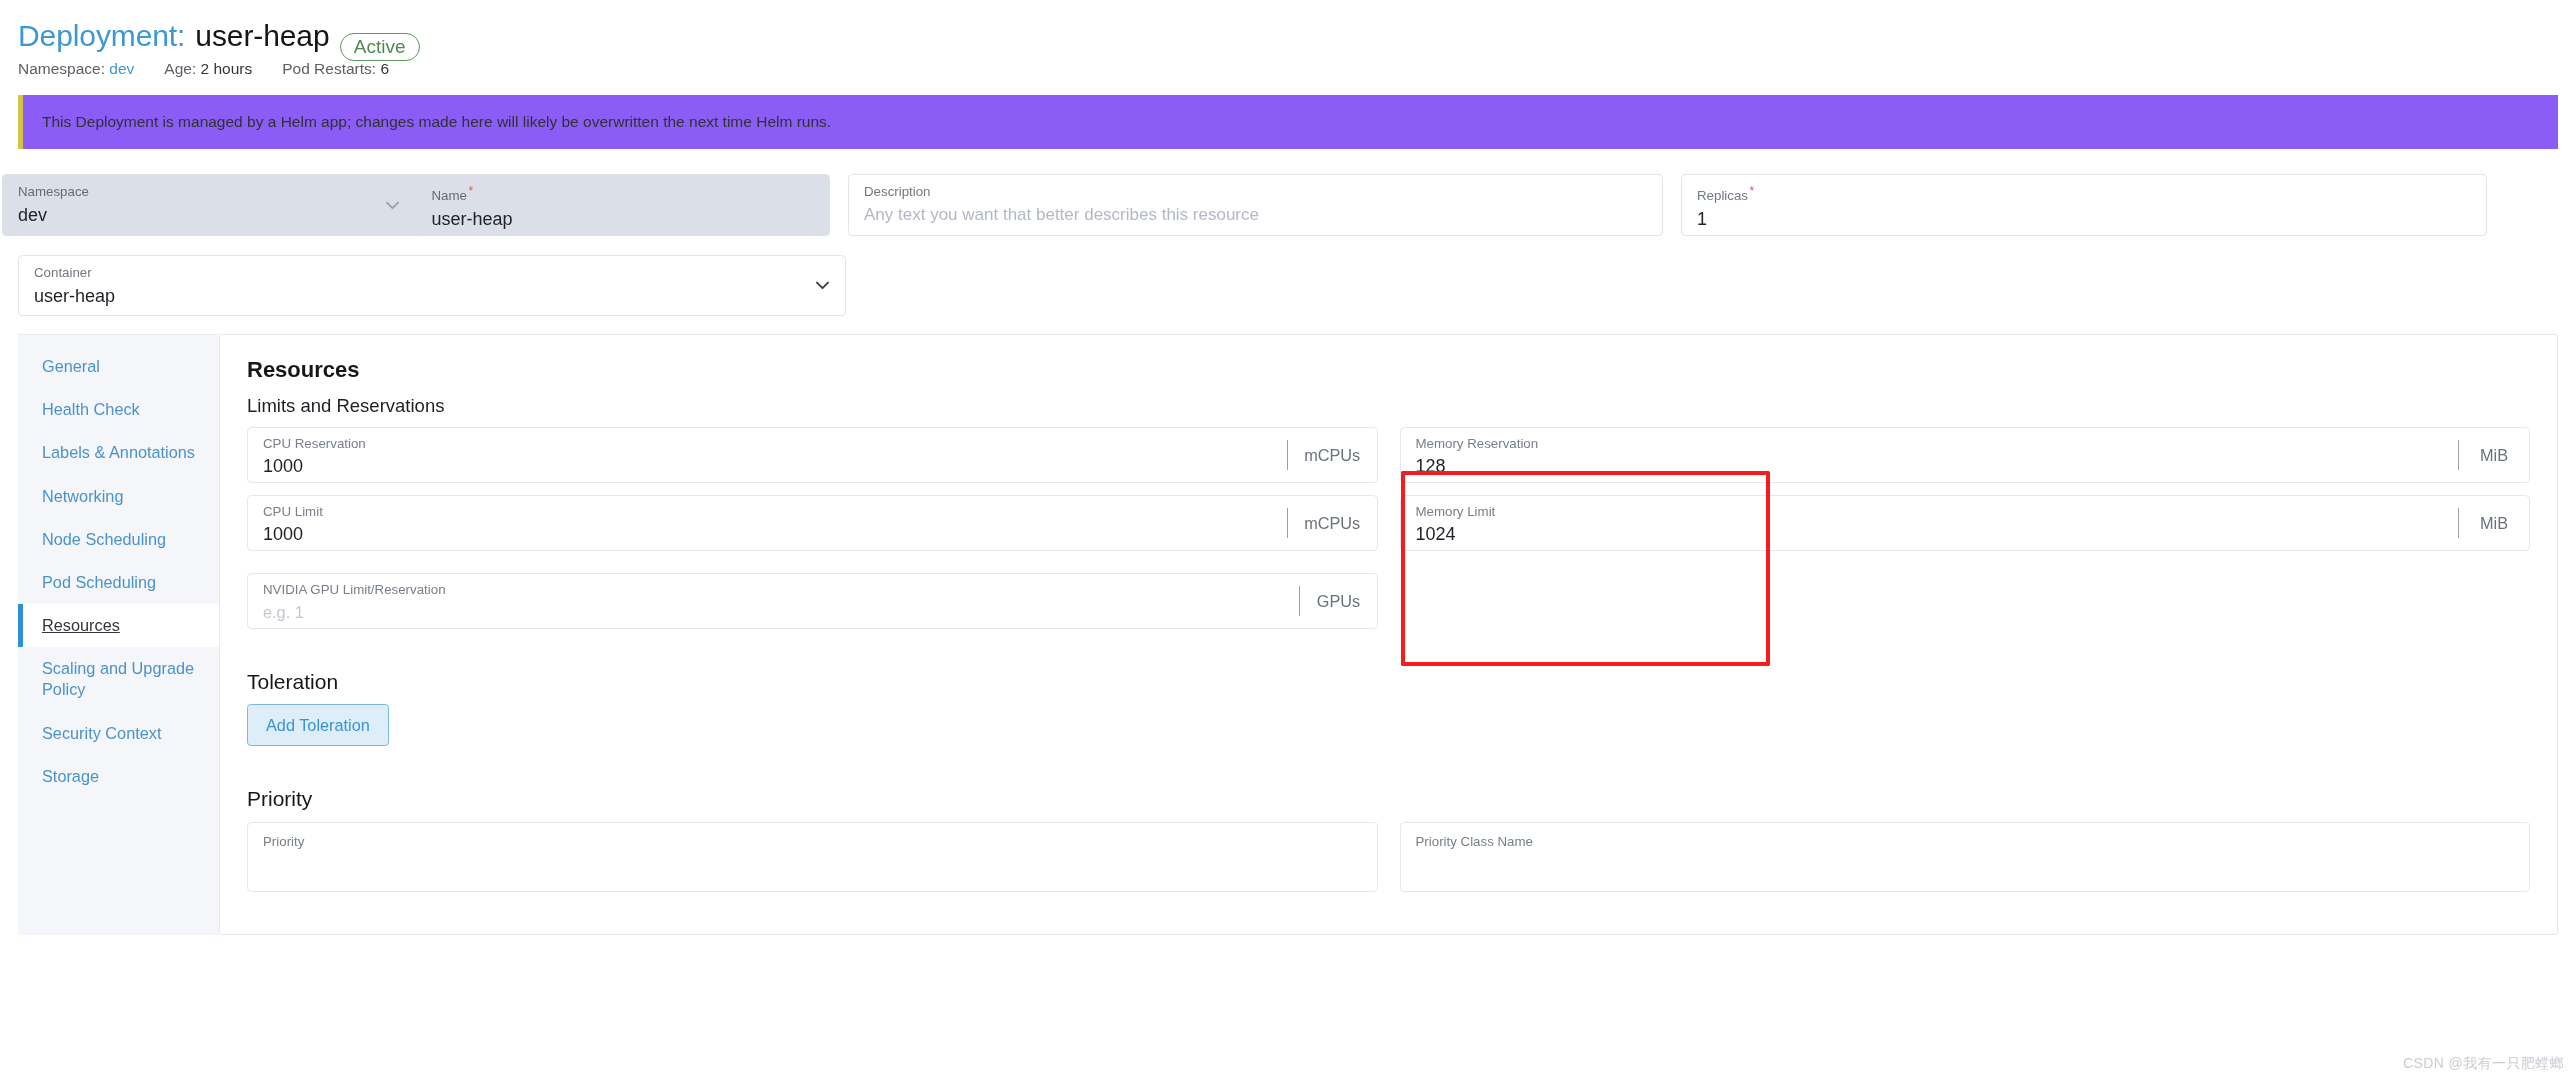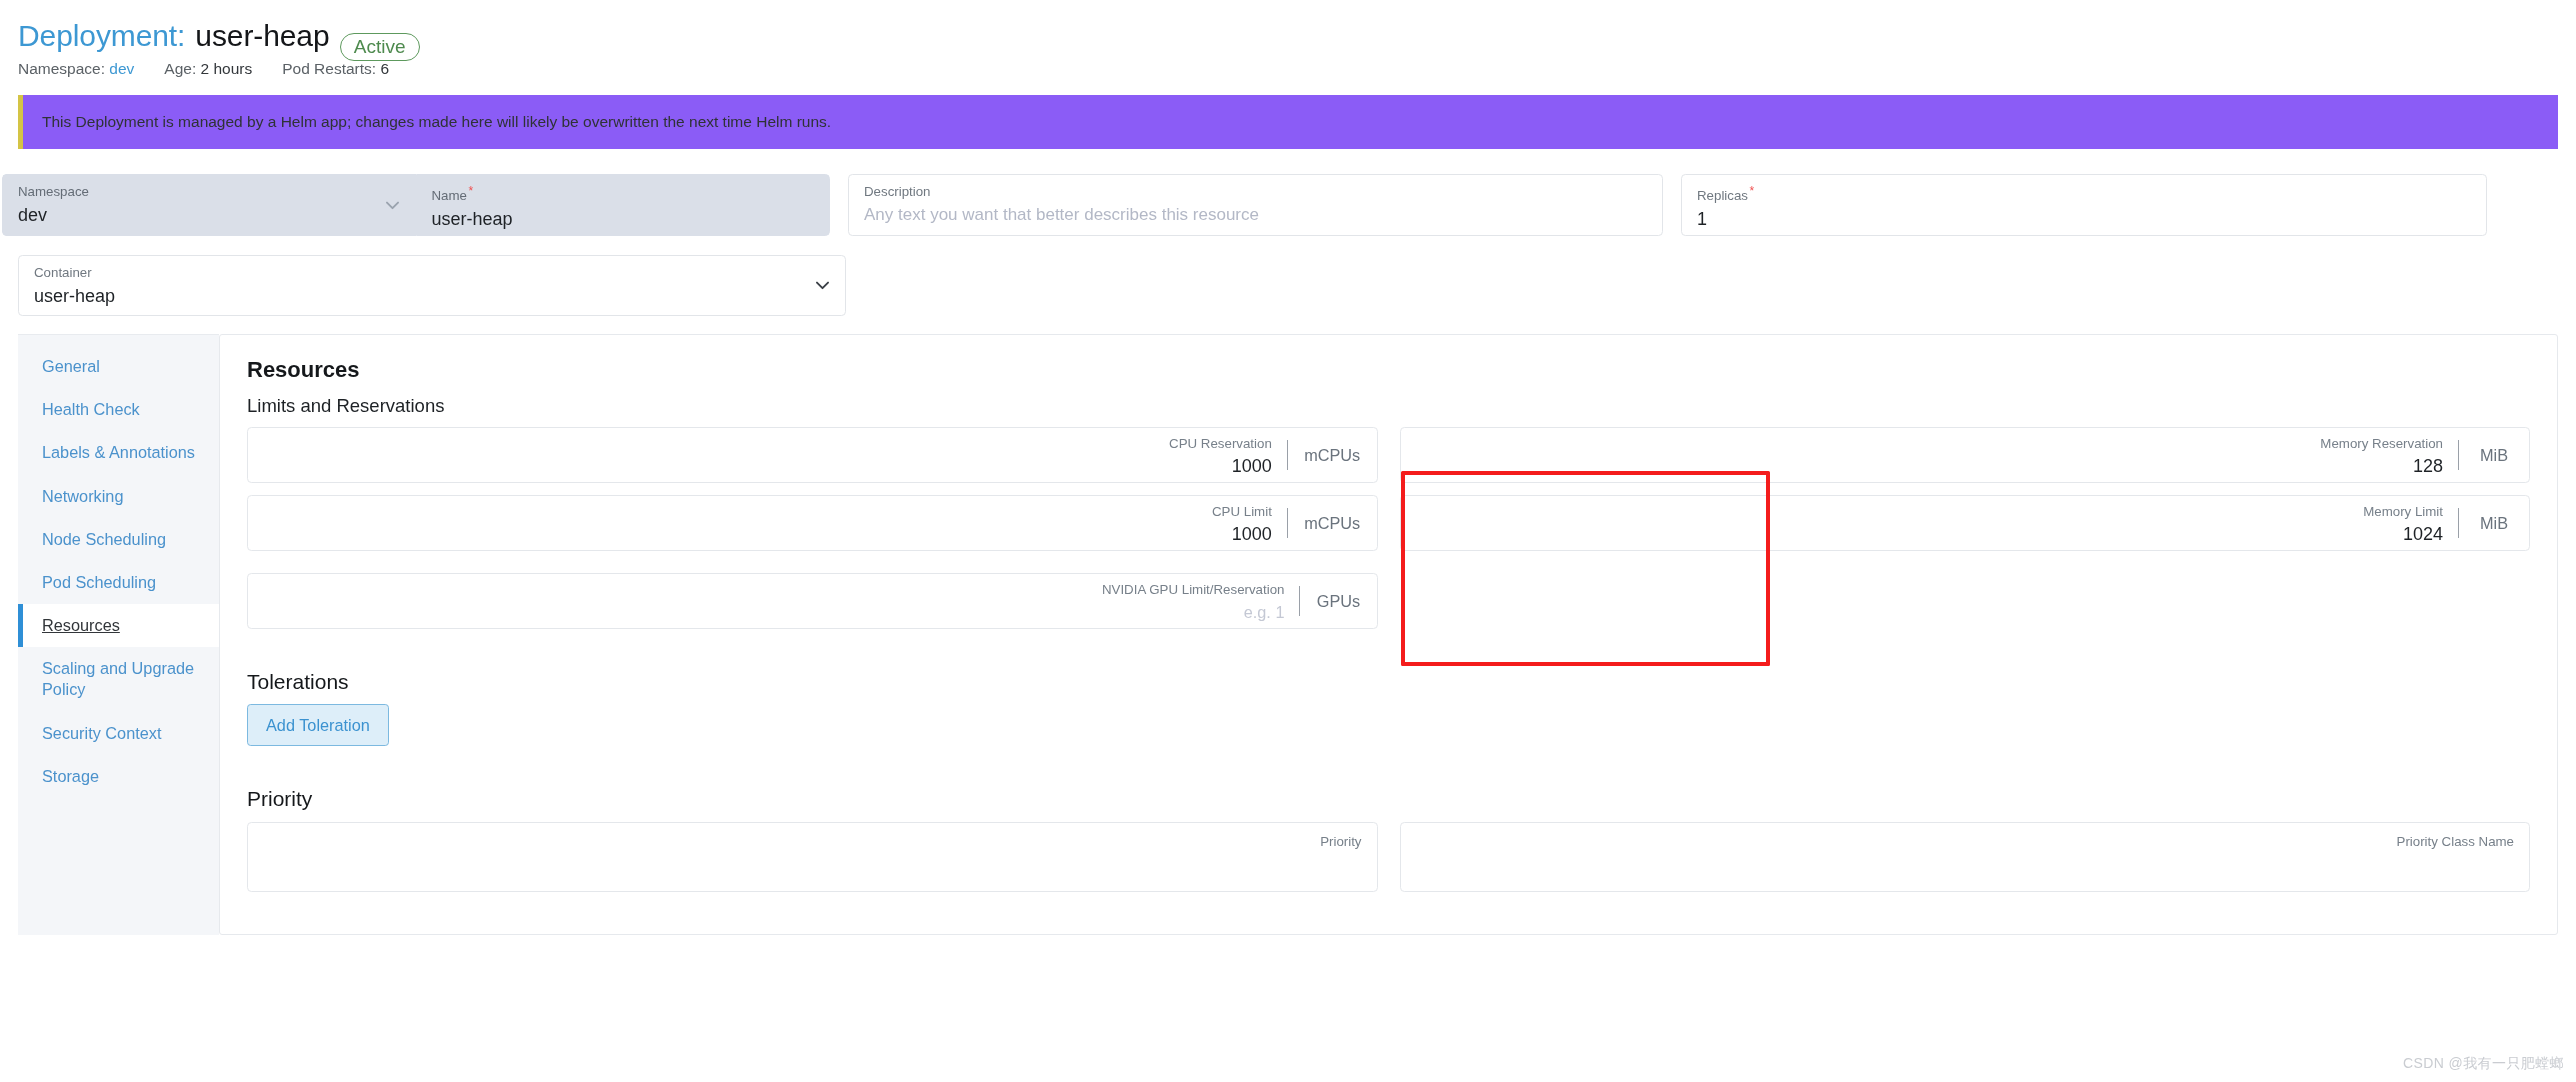--- a/index.html
+++ b/index.html
@@ -114,21 +114,21 @@
 
   .ifield {
     position: relative;
     display: flex; align-items: stretch;
     border: 0.7px solid #e4e7eb;
     border-radius: 4.4px;
     height: 56px;
     background: #fff;
     margin-bottom: 12px;
   }
-  .ifield-main { flex: 1; padding: 9px 15px 0 15px; min-width: 0; text-align: right; }
+  .ifield-main { flex: 1; padding: 9px 15px 0 15px; min-width: 0; }
   .ifield-label { font-size: 13.3px; color: #77808a; line-height: 1.1; }
   .ifield-value { font-size: 18px; color: #1e2226; margin-top: 5.2px; line-height: 1.1; }
   .ifield-ph { font-size: 16.3px; color: #c4c8d4; margin-top: 6px; line-height: 1.1; }
   .suffix {
     display: flex; align-items: center; justify-content: center;
     min-width: 71px; padding: 0 16.3px;
     font-size: 16.3px; color: #6a737d;
     border-left: 0.7px solid #9aa0a8;
     margin: 12px 0;
     text-align: right;
@@ -306,21 +306,21 @@
               <div class="ifield-label">NVIDIA GPU Limit/Reservation</div>
               <div class="ifield-ph">e.g. 1</div>
             </div>
             <div class="suffix">GPUs</div>
           </div>
         </div>
         <div class="col"></div>
       </div>
 
       <div class="spacer-md"></div>
-      <div class="section-title">Tolerations</div>
+      <div class="section-title">Toleration</div>
       <button class="btn-add">Add Toleration</button>
 
       <div class="spacer-lg"></div>
       <div class="section-title">Priority</div>
 
       <div class="rowgrid">
         <div class="col">
           <div class="ifield bigbox">
             <div class="ifield-main">
               <div class="ifield-label">Priority</div>

